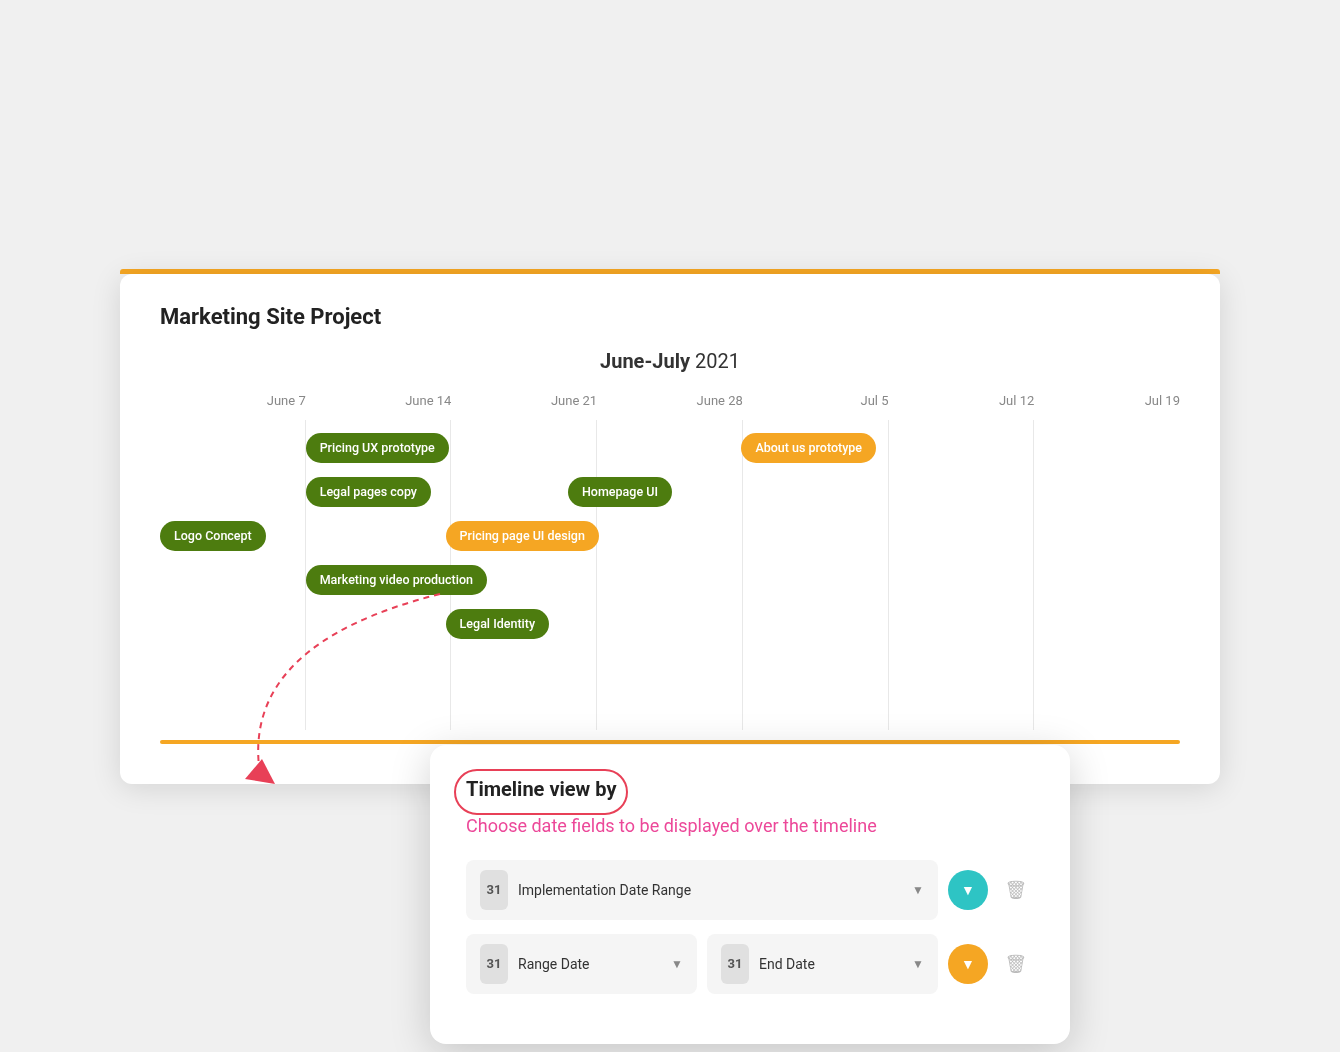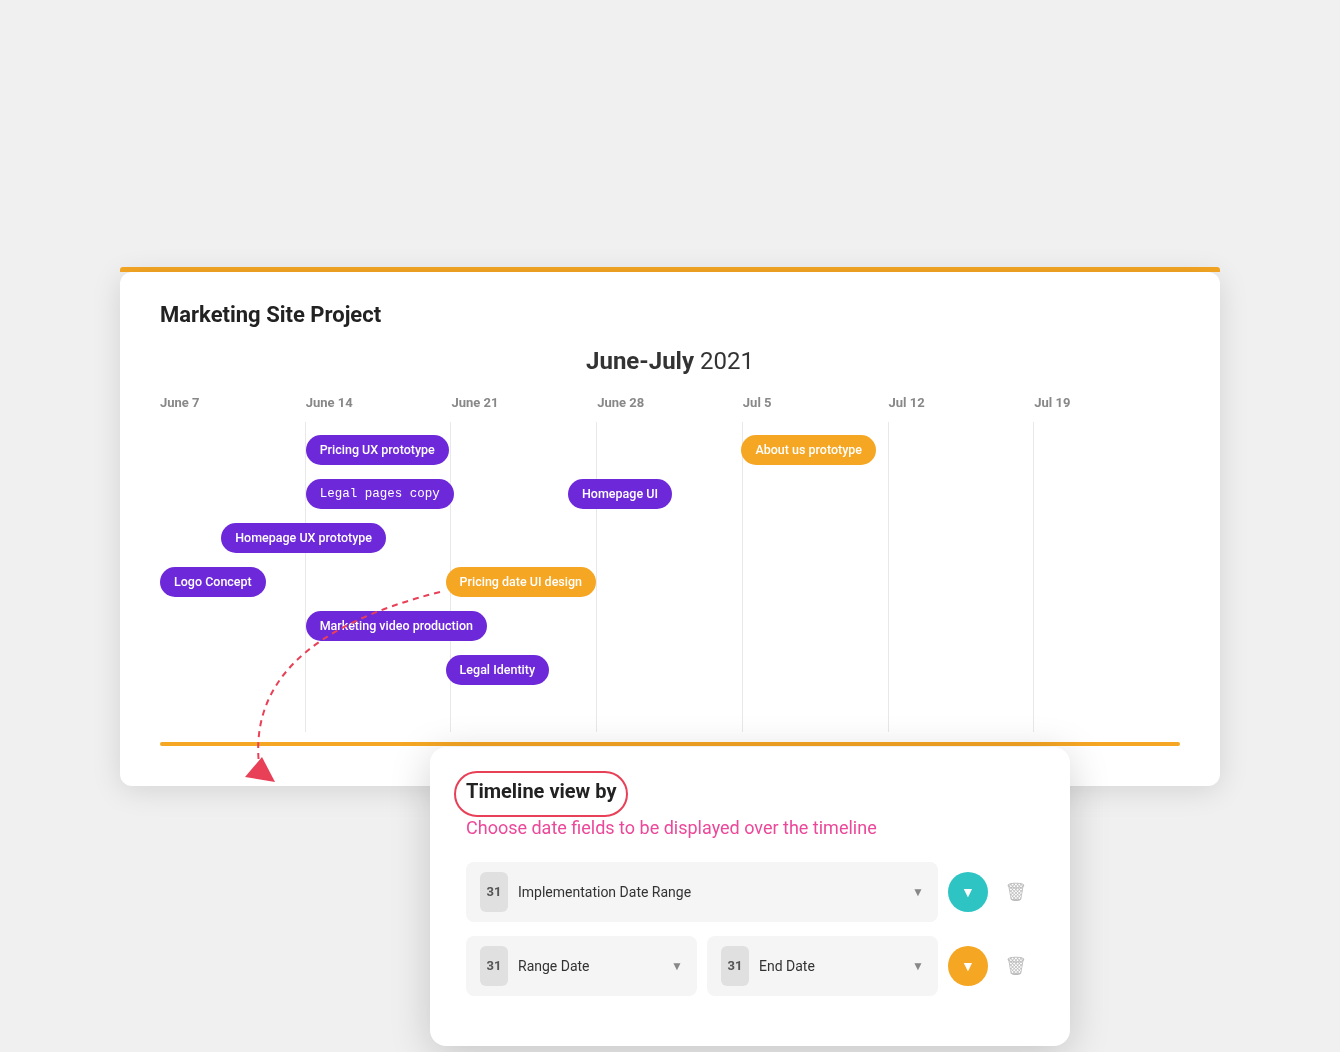--- a/index.html
+++ b/index.html
@@ -38,41 +38,41 @@
 
     .project-title {
       font-size: 22px;
       font-weight: 700;
       color: #222;
       margin-bottom: 20px;
     }
 
     .chart-title {
       text-align: center;
-      font-size: 24px;
+      font-size: 20px;
       font-weight: 400;
       color: #333;
       margin-bottom: 20px;
     }
     .chart-title strong {
       font-weight: 700;
     }
 
     
     .gantt-header {
       display: grid;
       grid-template-columns: repeat(7, 1fr);
       margin-bottom: 12px;
       padding-left: 0;
     }
     .gantt-header-cell {
-      text-align: left;
+      text-align: right;
       font-size: 13px;
       color: #888;
-      font-weight: 700;
+      font-weight: 400;
     }
 
     
     .gantt-grid {
       position: relative;
       min-height: 310px;
     }
 
     
     .grid-lines {
@@ -114,21 +114,21 @@
       height: 30px;
       border-radius: 15px;
       display: flex;
       align-items: center;
       padding: 0 14px;
       font-size: 12.5px;
       font-weight: 500;
       color: #fff;
       white-space: nowrap;
     }
-    .bar.teal { background: #6d28d9; }
+    .bar.teal { background: #4d7c0f; }
     .bar.orange { background: #F5A623; }
 
     
     .gantt-bottom-bar {
       height: 4px;
       background: #F5A623;
       margin-top: 10px;
       border-radius: 2px;
     }
 
@@ -301,40 +301,35 @@
         <div class="gantt-row">
           <div class="bar-container" style="left: 14.28%; width: 27%;">
             <div class="bar teal">Pricing UX prototype</div>
           </div>
           <div class="bar-container" style="left: 57%; width: 40%;">
             <div class="bar orange">About us prototype</div>
           </div>
         </div>
 
         <div class="gantt-row">
-          <div class="bar-container" style="left: 14.28%; width: 19%; font-family: Liberation Mono, monospace;">
+          <div class="bar-container" style="left: 14.28%; width: 19%;">
             <div class="bar teal">Legal pages copy</div>
           </div>
           <div class="bar-container" style="left: 40%; width: 57%;">
             <div class="bar teal">Homepage UI</div>
           </div>
         </div>
 
-        <div class="gantt-row">
-          <div class="bar-container" style="left: 6%; width: 40%;">
-            <div class="bar teal">Homepage UX prototype</div>
-          </div>
-        </div>
 
         <div class="gantt-row">
           <div class="bar-container" style="left: 0%; width: 15%;">
             <div class="bar teal">Logo Concept</div>
           </div>
           <div class="bar-container" style="left: 28%; width: 37%;">
-            <div class="bar orange">Pricing date UI design</div>
+            <div class="bar orange">Pricing page UI design</div>
           </div>
         </div>
 
         <div class="gantt-row">
           <div class="bar-container" style="left: 14.28%; width: 56%;">
             <div class="bar teal">Marketing video production</div>
           </div>
         </div>
 
         <div class="gantt-row">

